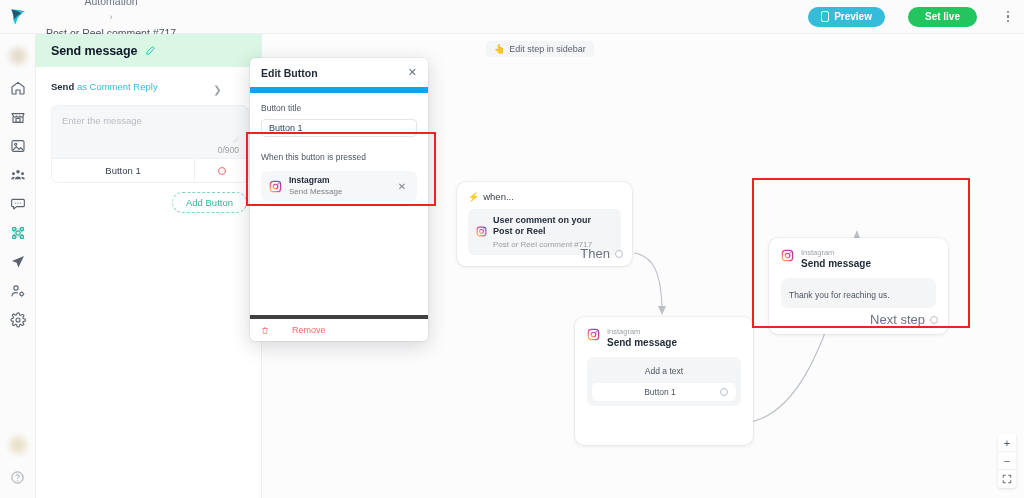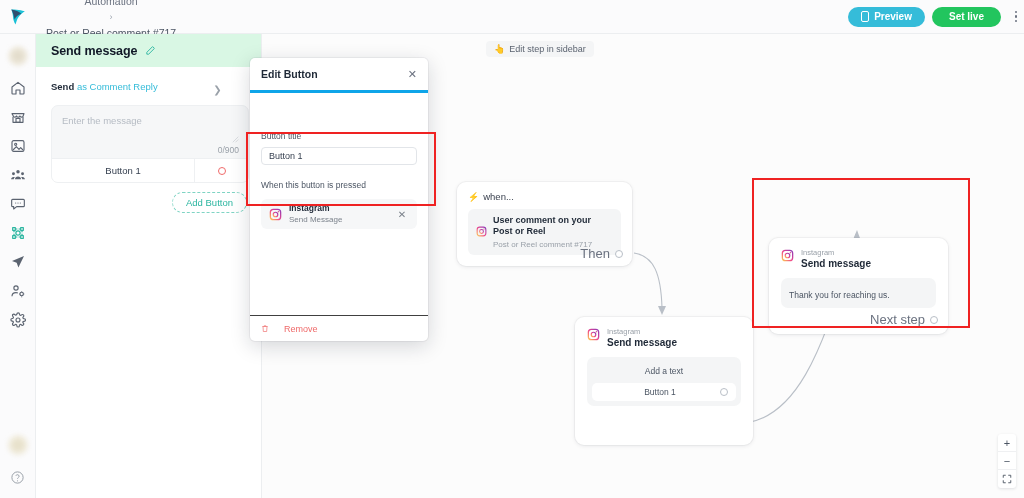--- a/index.html
+++ b/index.html
@@ -16,21 +16,21 @@
     position: absolute; left: 0; top: 0; width: 1024px; height: 34px;
     background: #fbfbfc; border-bottom: 1px solid #eceef0;
     display: flex; align-items: center;
   }
   .logo-slot { width: 36px; height: 34px; display: flex; align-items: center; justify-content: center; }
   .logo-mark { width: 20px; height: 20px; }
   .breadcrumb { display: flex; align-items: center; gap: 5px; margin-left: 10px; font-size: 10.5px; flex-direction: column; }
   .bc-item { color: #6b7280; }
   .bc-sep { color: #9ca3af; font-size: 9px; }
   .bc-current { color: #4b5563; }
-  .topbar-right { margin-left: auto; display: flex; align-items: center; gap: 7px; padding-right: 0; }
+  .topbar-right { margin-left: auto; display: flex; align-items: center; gap: 23px; padding-right: 8px; }
   .btn-preview {
     background: #35bcd9; color: #fff; border: none; border-radius: 13px;
     height: 20px; padding: 0 13px; font-size: 10px; font-weight: bold;
     display: flex; align-items: center; gap: 5px; cursor: pointer;
     font-family: "Liberation Sans", sans-serif;
   }
   .btn-setlive {
     background: #22c55e; color: #fff; border: none; border-radius: 13px;
     height: 20px; padding: 0 17px; font-size: 10px; font-weight: bold; cursor: pointer;
     font-family: "Liberation Sans", sans-serif;
@@ -174,44 +174,44 @@
   .anno-node  { left: 752px; top: 178px; width: 218px; height: 150px; }
 
   
   .popover {
     position: absolute; left: 250px; top: 58px; width: 178px; height: 283px;
     background: #ffffff; border-radius: 5px;
     box-shadow: 0 5px 20px rgba(16,24,40,.17), 0 0 0 1px rgba(16,24,40,.05);
     z-index: 15; display: flex; flex-direction: column;
   }
   .pop-head {
-    height: 35px; border-bottom: 3px solid #0ea5e9; display: flex; align-items: center;
+    height: 35px; border-bottom: 6px solid #0ea5e9; display: flex; align-items: center;
     padding: 12px 11px;
   }
   .pop-title { font-size: 10.5px; font-weight: bold; color: #1f2937; }
   .pop-close { margin-left: auto; font-size: 11px; color: #6b7280; cursor: pointer; line-height: 1; }
   .pop-body { padding: 10px 11px 0 11px; flex: 1; }
-  .pop-label { font-size: 8.5px; color: #4b5563; margin-top: 28px; }
+  .pop-label { font-size: 8.5px; color: #4b5563; }
   .pop-input {
     margin-top: 6px; width: 156px; height: 18px; border: 1px solid #e2e5e9;
     border-radius: 4px; padding: 0 7px; font-size: 9px; color: #374151;
     font-family: "Liberation Sans", sans-serif; outline: none; background: #fff;
   }
   .pop-label2 { font-size: 8.5px; color: #4b5563; margin-top: 15px; }
   .action-chip {
     margin-top: 9px; background: #f6f7f8; border-radius: 6px; height: 30px;
     display: flex; align-items: center; padding: 0 4px 0 8px;
   }
   .chip-texts { margin-left: 7px; }
   .chip-title { font-size: 8.5px; font-weight: bold; color: #1f2937; line-height: 1.15; }
   .chip-sub { font-size: 8px; color: #7b828b; margin-top: 1px; }
   .chip-x { margin-left: auto; width: 22px; text-align: center; font-size: 10px; color: #7b828b; cursor: pointer; }
   .pop-foot {
-    height: 26px; border-top: 1px solid #404040; display: flex; align-items: center;
-    gap: 15px; padding: 0 11px;
+    height: 26px; border-top: 4px solid #404040; display: flex; align-items: center;
+    gap: 23px; padding: 0 11px;
   }
   .remove-label { font-size: 9px; color: #ef6a6a; cursor: pointer; }
   .trash { width: 8px; height: 9px; }
 
   
   .zoomctl {
     position: absolute; right: 8px; bottom: 10px; width: 18px;
     background: #fff; border-radius: 3px; box-shadow: 0 1px 3px rgba(16,24,40,.12);
     display: flex; flex-direction: column; z-index: 18;
   }

